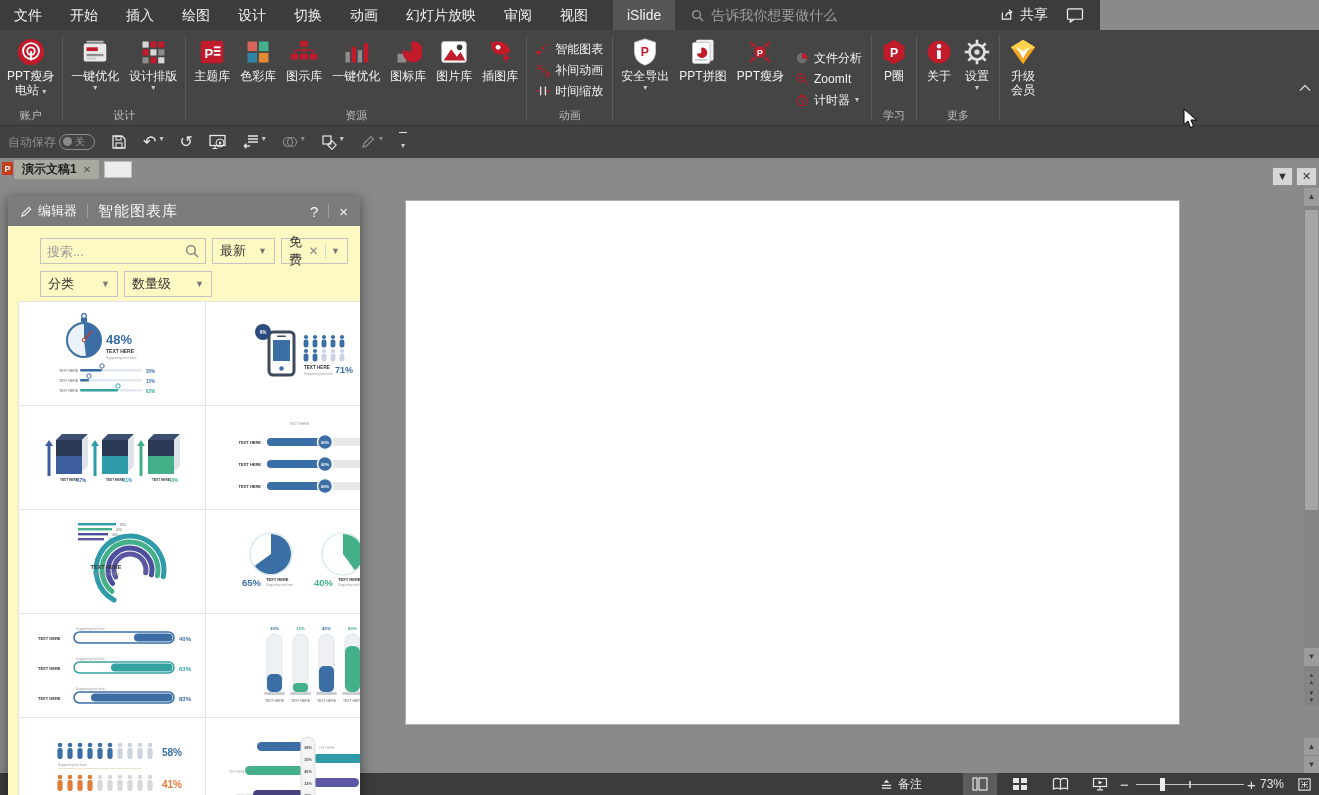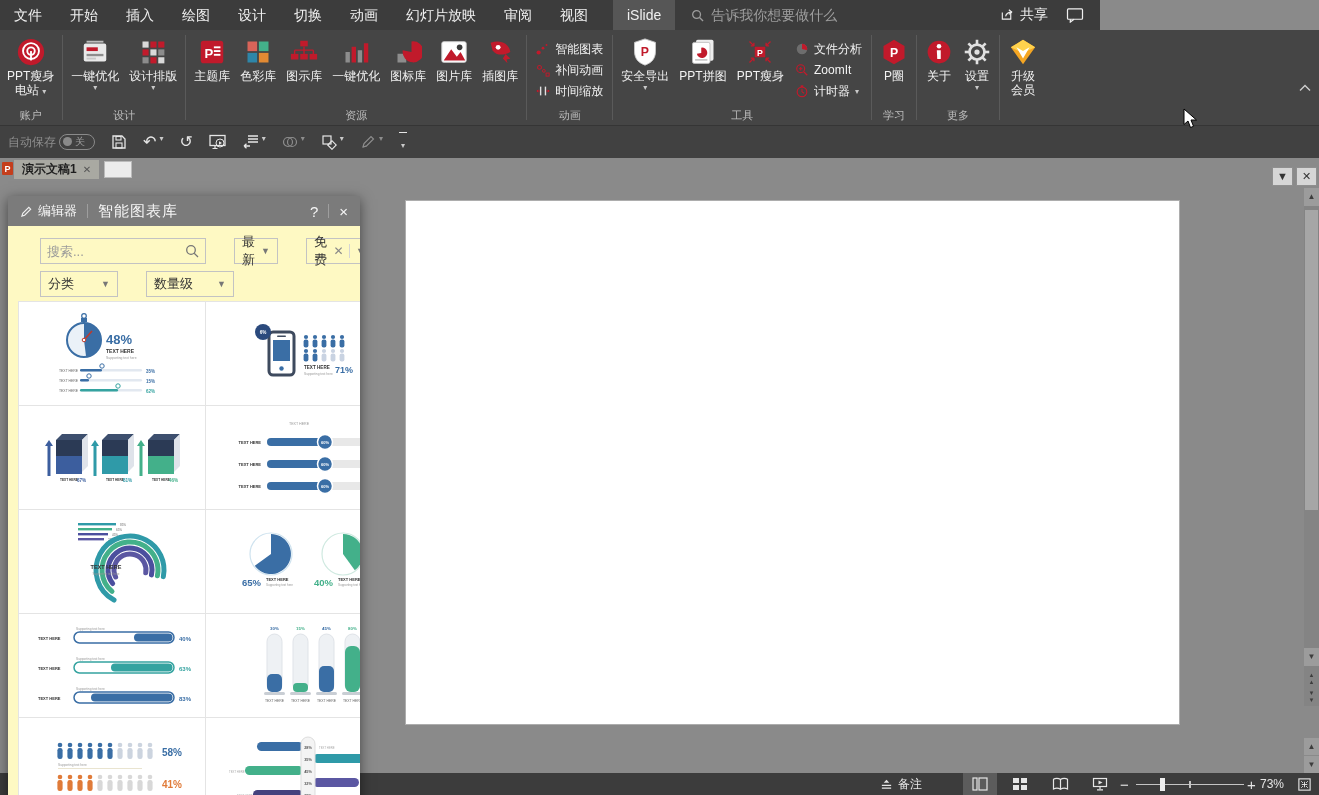--- a/index.html
+++ b/index.html
@@ -52,21 +52,21 @@
   .viewbtn.sel { background:#5c5c5c; }
 
   
   .dialog { position:absolute; left:8px; top:178px; width:352px; height:617px; background:#fef9c3; box-shadow:0 3px 12px rgba(0,0,0,.5); z-index:40; overflow:hidden;margin-top:18px; }
   .dlg-title { height:30px; background:#7b7b7b; display:flex; align-items:center; color:#f5f5f5; padding:0 12px; gap:10px; }
   .dlg-title .t-editor { font-size:13px; display:flex; align-items:center; gap:5px; }
   .dlg-title .t-sep { width:1px; height:14px; background:#9e9e9e; }
   .dlg-title .t-name { font-size:15px; letter-spacing:1px; }
   .dlg-title .t-right { margin-left:auto; display:flex; align-items:center; gap:10px; font-size:15px; }
   .filters { padding:12px 12px 0 14px; }
-  .frow { display:flex; gap:28px; margin-bottom:7px;padding-left:18px; }
+  .frow { display:flex; gap:6px; margin-bottom:7px;padding-left:18px; }
   .searchbox { width:166px; height:26px; border:1px solid #c3c3c3; display:flex; align-items:center; padding:0 6px; }
   .searchbox input { border:none; outline:none; flex:1; font-size:13px; font-family:inherit; color:#333; min-width:0; background:transparent; }
   .searchbox input::placeholder { color:#9a9a9a; }
   .dd { height:26px; border:1px solid #c3c3c3; display:flex; align-items:center; padding:0 7px; font-size:13px; color:#333; gap:6px; }
   .dd .dd-caret { color:#777; font-size:9px; margin-left:auto; }
   .dd .dd-x { color:#888; font-size:12px; }
   .dd .dd-vsep { width:1px; height:14px; background:#d5d5d5; }
   .grid { position:absolute; left:10px; top:105px; width:376px; border-top:1px solid #e4e4e4; border-left:1px solid #e4e4e4; display:flex; flex-wrap:wrap; }
   .cell { width:187px; height:104px; border-right:1px solid #e4e4e4; border-bottom:1px solid #e4e4e4; display:flex; align-items:center; justify-content:center; background:#fff; }
 
@@ -340,21 +340,20 @@
           <svg width="14" height="14" viewBox="0 0 16 16">
               <circle cx="8" cy="9" r="5.5" fill="none" stroke="#c11a2b" stroke-width="1.3"></circle>
               <rect x="6.5" y="1.5" width="3" height="2" fill="#c11a2b"></rect>
               <path d="M8 9 L8 5.5 M8 9 L10.5 10.5" stroke="#c11a2b" stroke-width="1.2" fill="none"></path>
             </svg>
           <span>计时器</span>
           <span class="caret">▾</span>
         </div>
       </div>
     </div>
-    <div class="rlabel">工具</div>
   </div>
   <div class="rsep"></div>
 
   <div class="rgroup">
     <div class="rbtns">
       <div class="rbtn">
         <span class="ricon">
           <svg width="28" height="28" viewBox="0 0 32 32">
               <polygon points="16,2 28,9 28,23 16,30 4,23 4,9" fill="#c11a2b"></polygon>
               <text x="11.5" y="21.5" font-size="14" font-weight="bold" fill="#fff">P</text>

